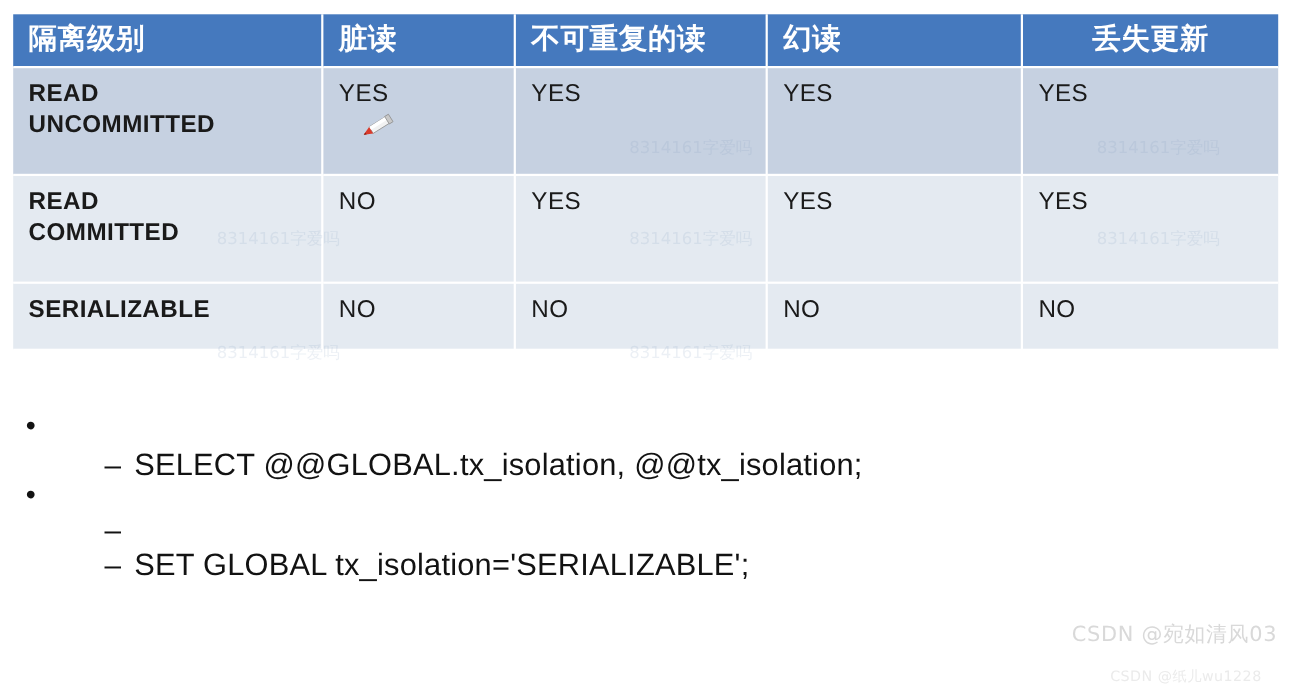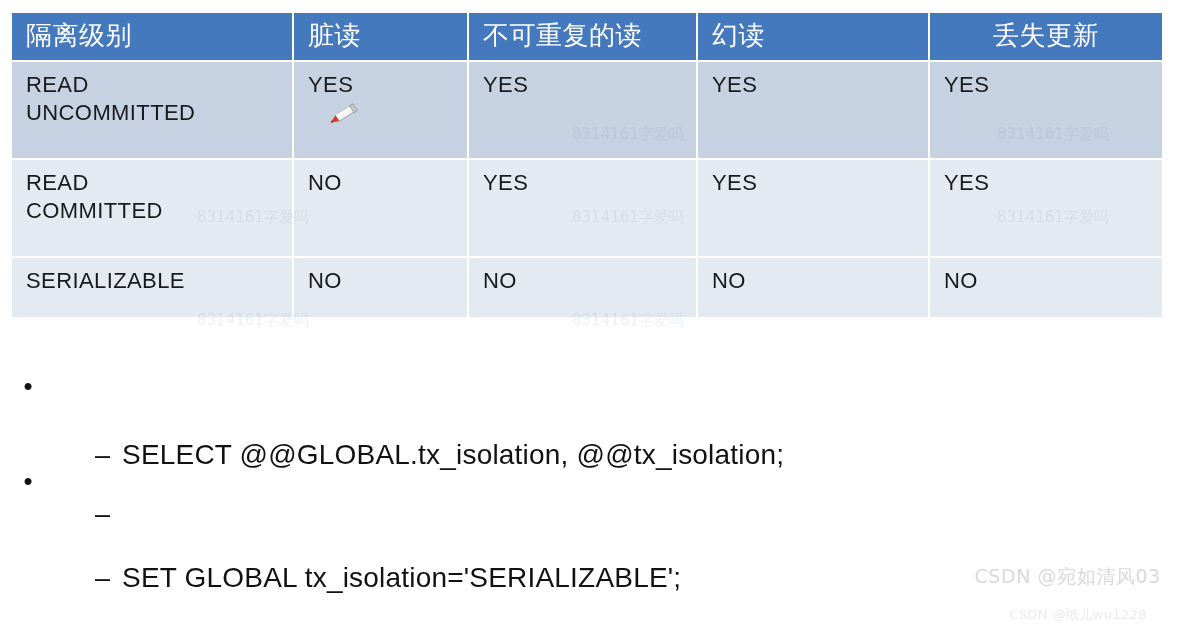--- a/index.html
+++ b/index.html
@@ -38,21 +38,21 @@
   }
   table.iso-table col.c0 { width: 281px; }
   table.iso-table col.c1 { width: 175px; }
   table.iso-table col.c2 { width: 229px; }
   table.iso-table col.c3 { width: 232px; }
   table.iso-table col.c4 { width: 233px; }
 
   table.iso-table th {
     background: #4579be;
     color: #ffffff;
-    font-weight: normal;
+    font-weight: bold;
     text-align: left;
     font-size: 26px;
     line-height: 1.15;
     padding: 8px 14px 9px 14px;
     border-right: 2px solid #ffffff;
     border-bottom: 2px solid #ffffff;
     letter-spacing: 0.5px;
     vertical-align: middle;
     white-space: nowrap;
     margin-left: 47px;
@@ -70,21 +70,21 @@
     letter-spacing: 0.4px;
   }
   table.iso-table td:last-child { border-right: none; }
 
   tr.row-dark td { background: #c6d1e1; }
   tr.row-light td { background: #e4eaf1; }
 
   tr.tall td { height: 78px; }
   tr.short td { height: 41px; }
 
-  .cell-name { white-space: pre-line; }
+  .cell-name { white-space: pre-line; font-weight: bold; }
 
   
   .pen-icon {
     display: inline-block;
     position: relative;
     width: 34px;
     height: 26px;
     margin-left: 18px;
     margin-top: 4px;
     vertical-align: top;
@@ -135,21 +135,20 @@
     color: #121212;
     line-height: 1;
   }
   .bullet-l2 .txt {
     font-size: 28px;
     color: #121212;
     letter-spacing: 0.2px;
     line-height: 1.2;
     white-space: nowrap;
     font-family: "Liberation Sans", "DejaVu Sans", sans-serif;
-    margin-top: 32px;
   }
 
   
   .watermark-main {
     position: absolute;
     right: 16px;
     bottom: 35px;
     font-size: 19px;
     color: #d9d9d9;
     letter-spacing: 0.6px;

